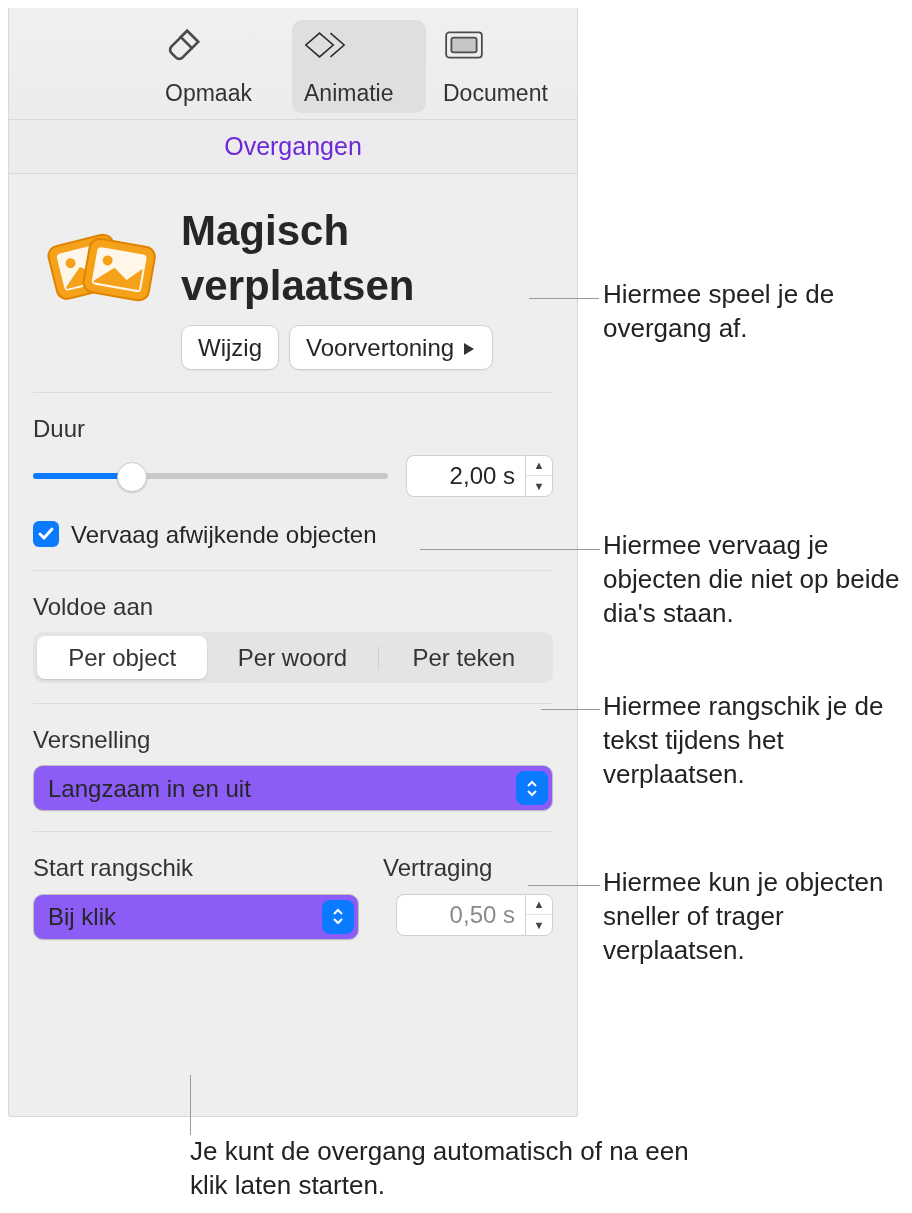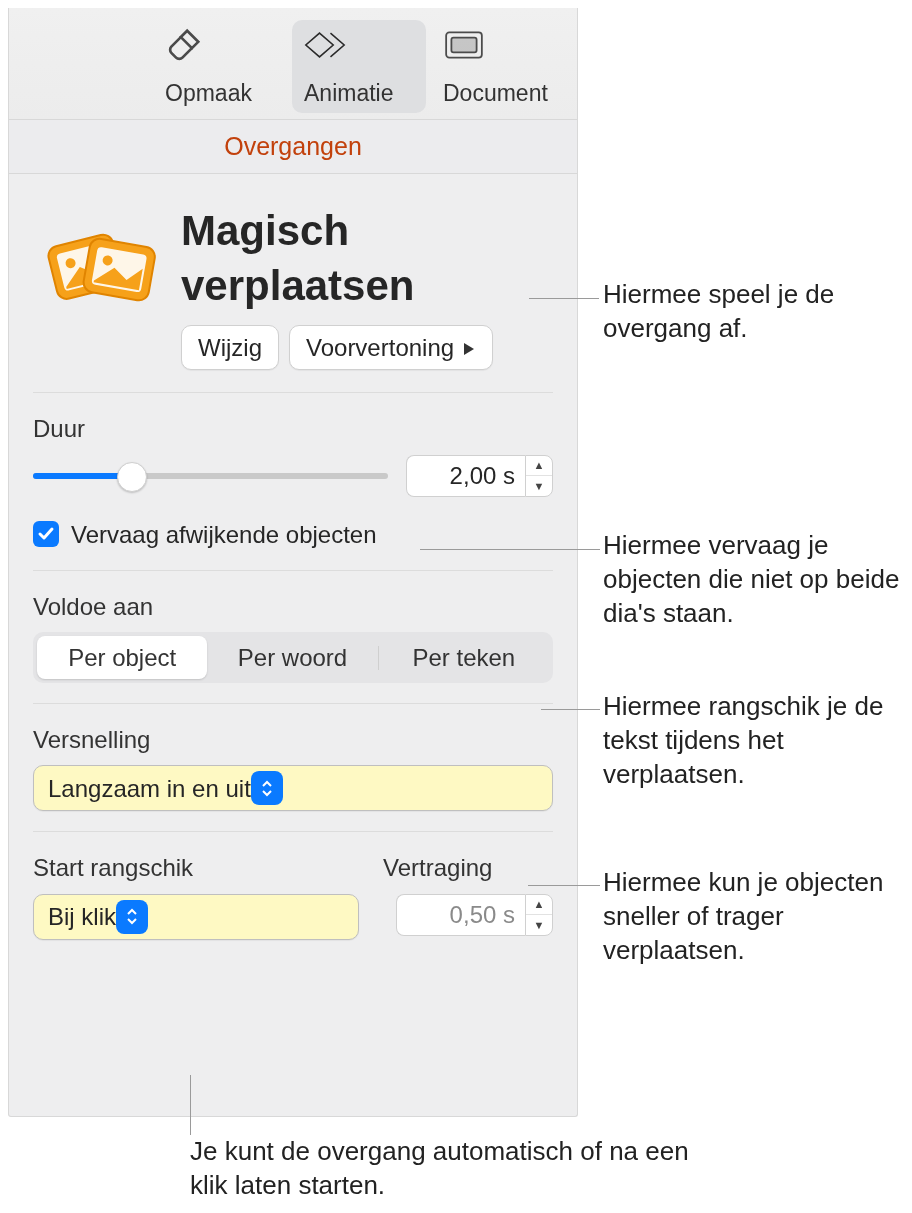--- a/index.html
+++ b/index.html
@@ -34,21 +34,21 @@
     padding:6px 12px 4px 12px;border-radius:10px;min-width:110px;
     color:#333;
   }
   .tabbtn.active{background:#dedfe1;}
   .tablabel{font-size:23px;}
   .tabicon{color:#4b4b4b;}
   .tabbtn.active .tabicon{color:#2a2a2a;}
   
   .subheader{
     height:53px;border-bottom:1px solid var(--border);
-    display:flex;align-items:center;justify-content:center;font-size:25px;color:#c2410c;
+    display:flex;align-items:center;justify-content:center;font-size:25px;color:#6d28d9;
     background:#ececee;
   }
   
   .content{padding:0 24px 0 24px;}
   .section{padding:20px 0;border-bottom:1px solid #dcdcdc;}
   .section.noborder{border-bottom:none;}
   .titlerow{display:flex;gap:18px;align-items:flex-start;padding:30px 0 22px 0;border-bottom:1px solid #dcdcdc;}
   .thumb{flex:none;}
   .titleblock{}
   .title{font-weight:700;font-size:42px;margin-bottom:12px;}
@@ -80,22 +80,22 @@
   .checkrow{display:flex;align-items:center;gap:12px;margin-top:22px;}
   .checkbox{width:26px;height:26px;border-radius:6px;background:var(--blue);display:flex;align-items:center;justify-content:center;flex:none;}
   .checkbox svg{stroke:#fff;}
   
   .segmented{display:flex;background:var(--seg-bg);border-radius:10px;padding:4px;margin-top:10px;}
   .segopt{flex:1;text-align:center;padding:6px 4px;border-radius:8px;font-size:24px;color:#333;}
   .segopt.sel{background:#fff;box-shadow:0 1px 2px rgba(0,0,0,.15);}
   .segdiv{width:1px;background:#cfcfcf;align-self:center;height:24px;}
   
   .dropdown{
-    display:flex;align-items:center;
-    background:#fef9c3;border:1px solid var(--sel-border);border-radius:10px;
+    display:flex;align-items:center;justify-content:space-between;
+    background:#8b5cf6;border:1px solid var(--sel-border);border-radius:10px;
     padding:0 4px 0 14px;height:44px;font-size:24px;margin-top:2px;
     box-shadow:0 1px 1px rgba(0,0,0,.05);
   }
   .dd-arrows{
     width:32px;height:34px;border-radius:8px;background:var(--blue);
     display:flex;flex-direction:column;align-items:center;justify-content:center;gap:1px;flex:none;
   }
   .dd-arrows svg{stroke:#fff;}
   
   .row2{display:flex;gap:24px;}

